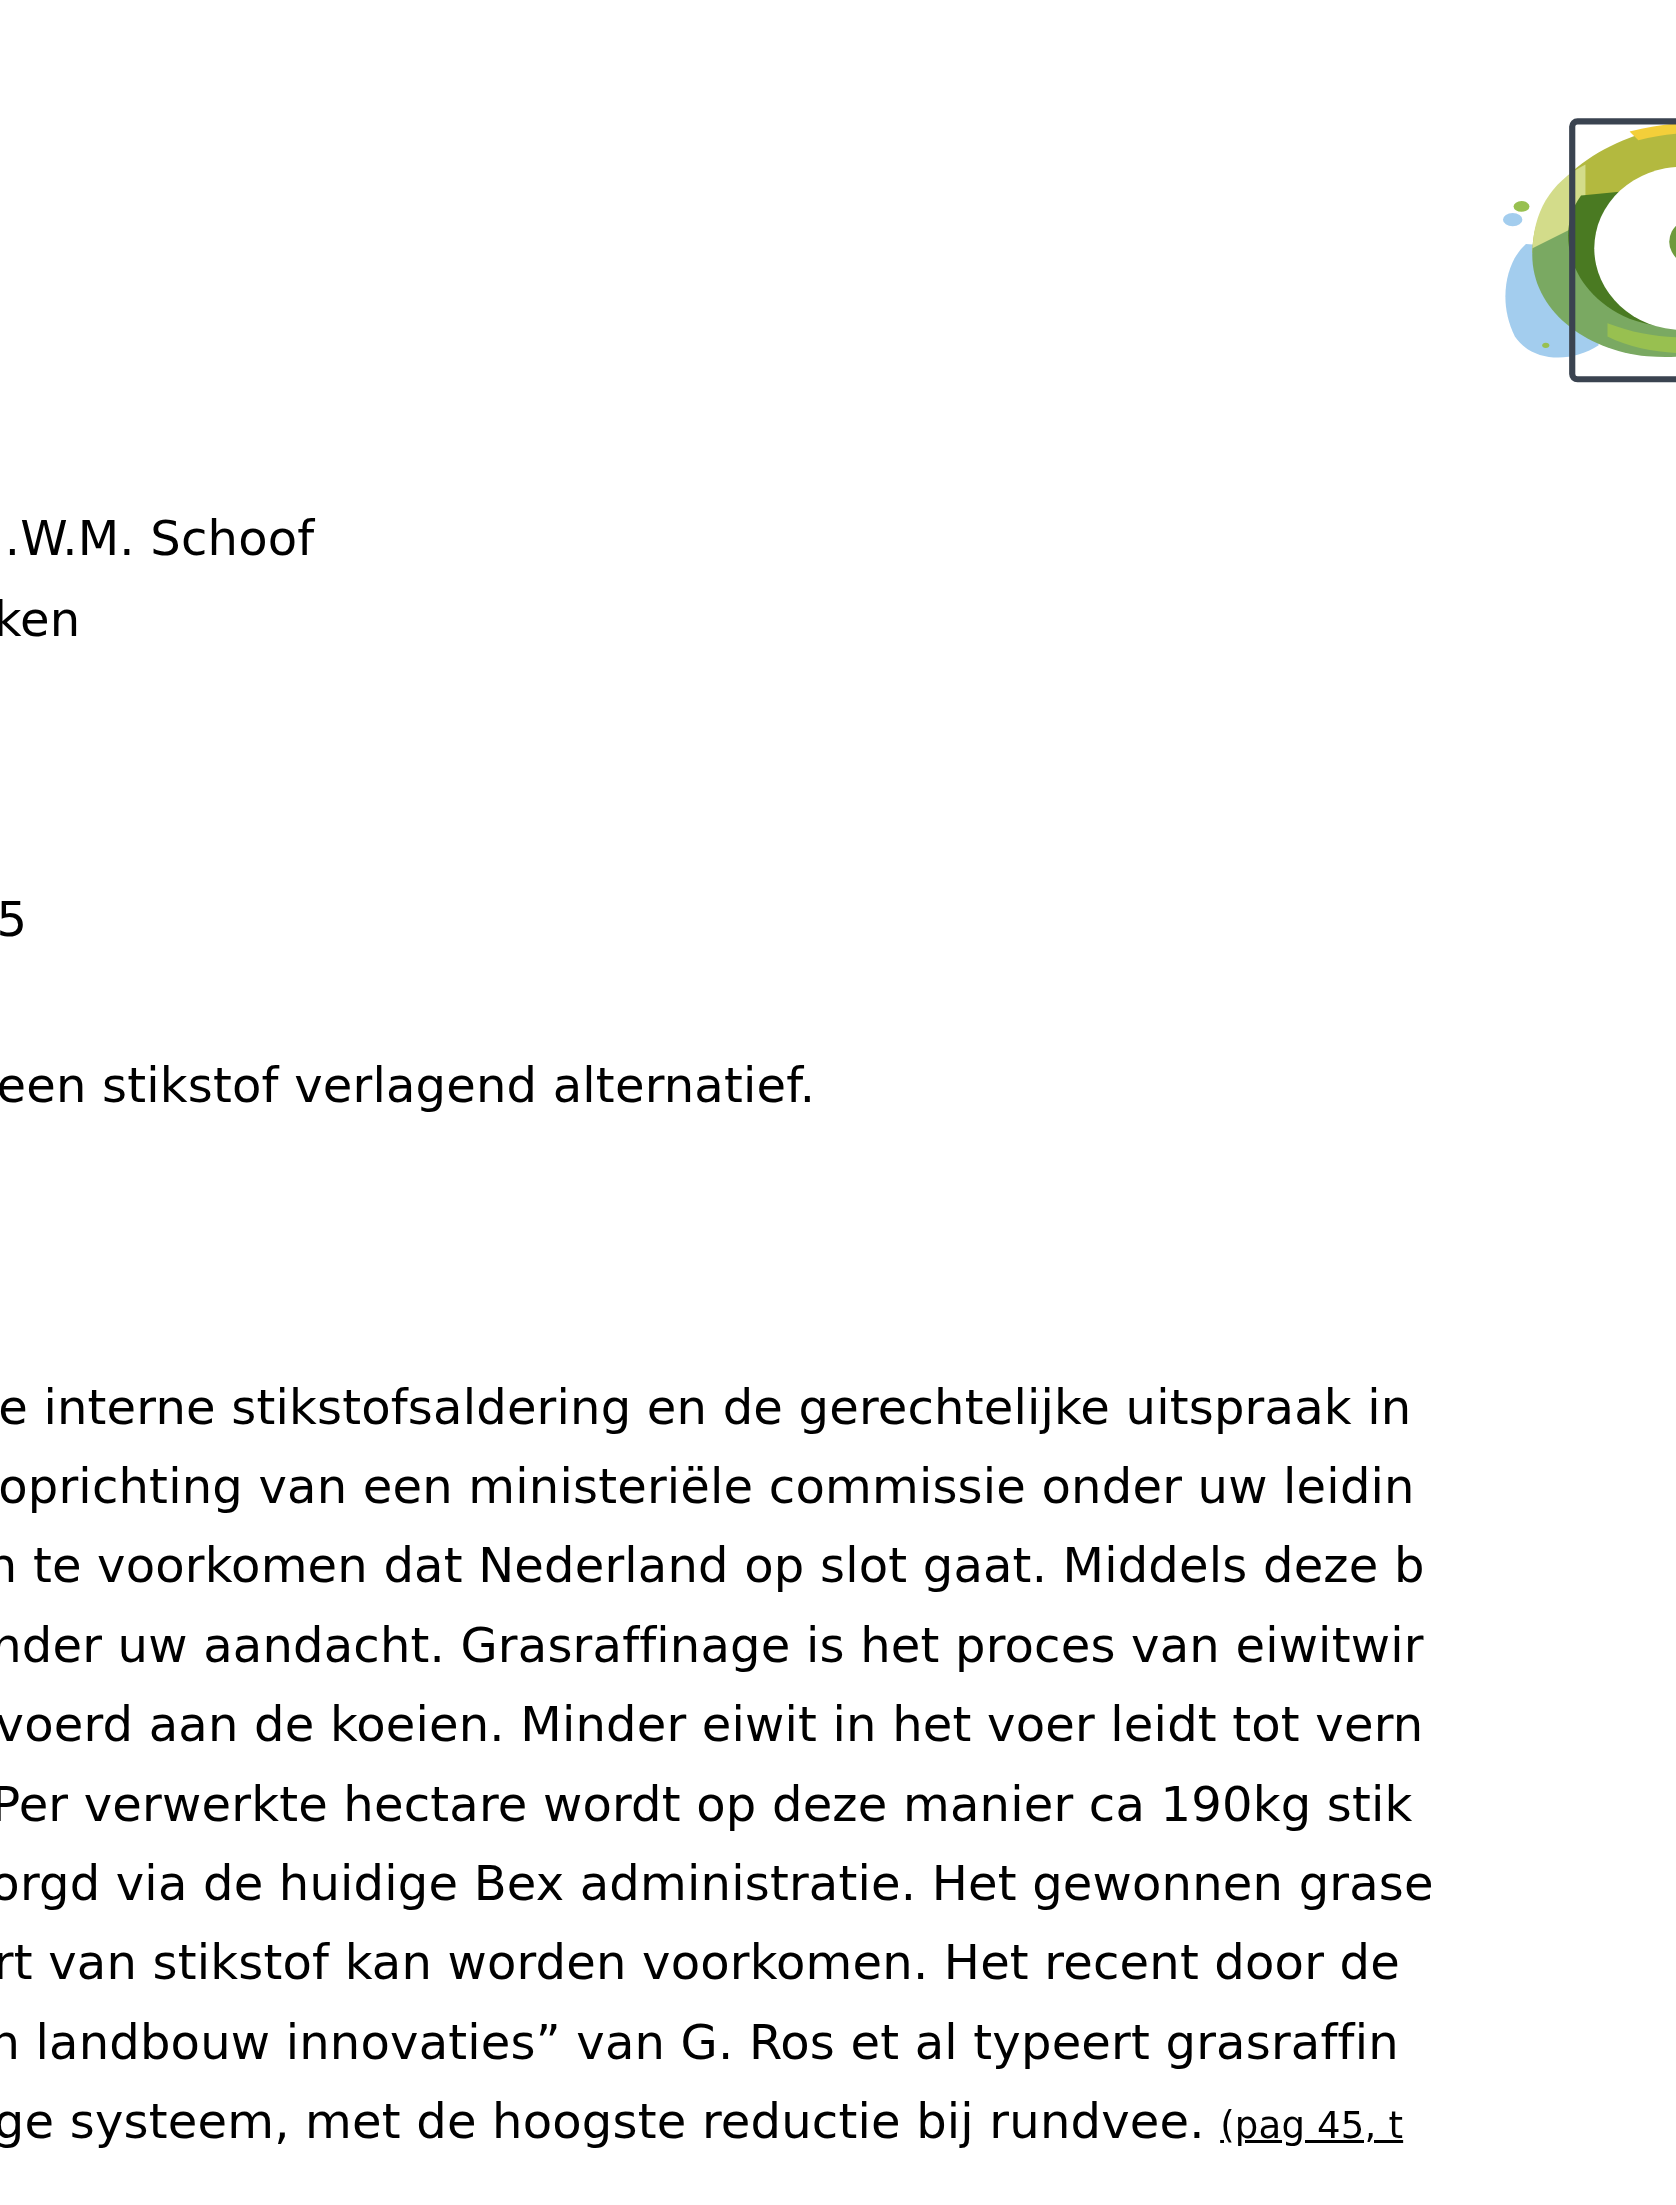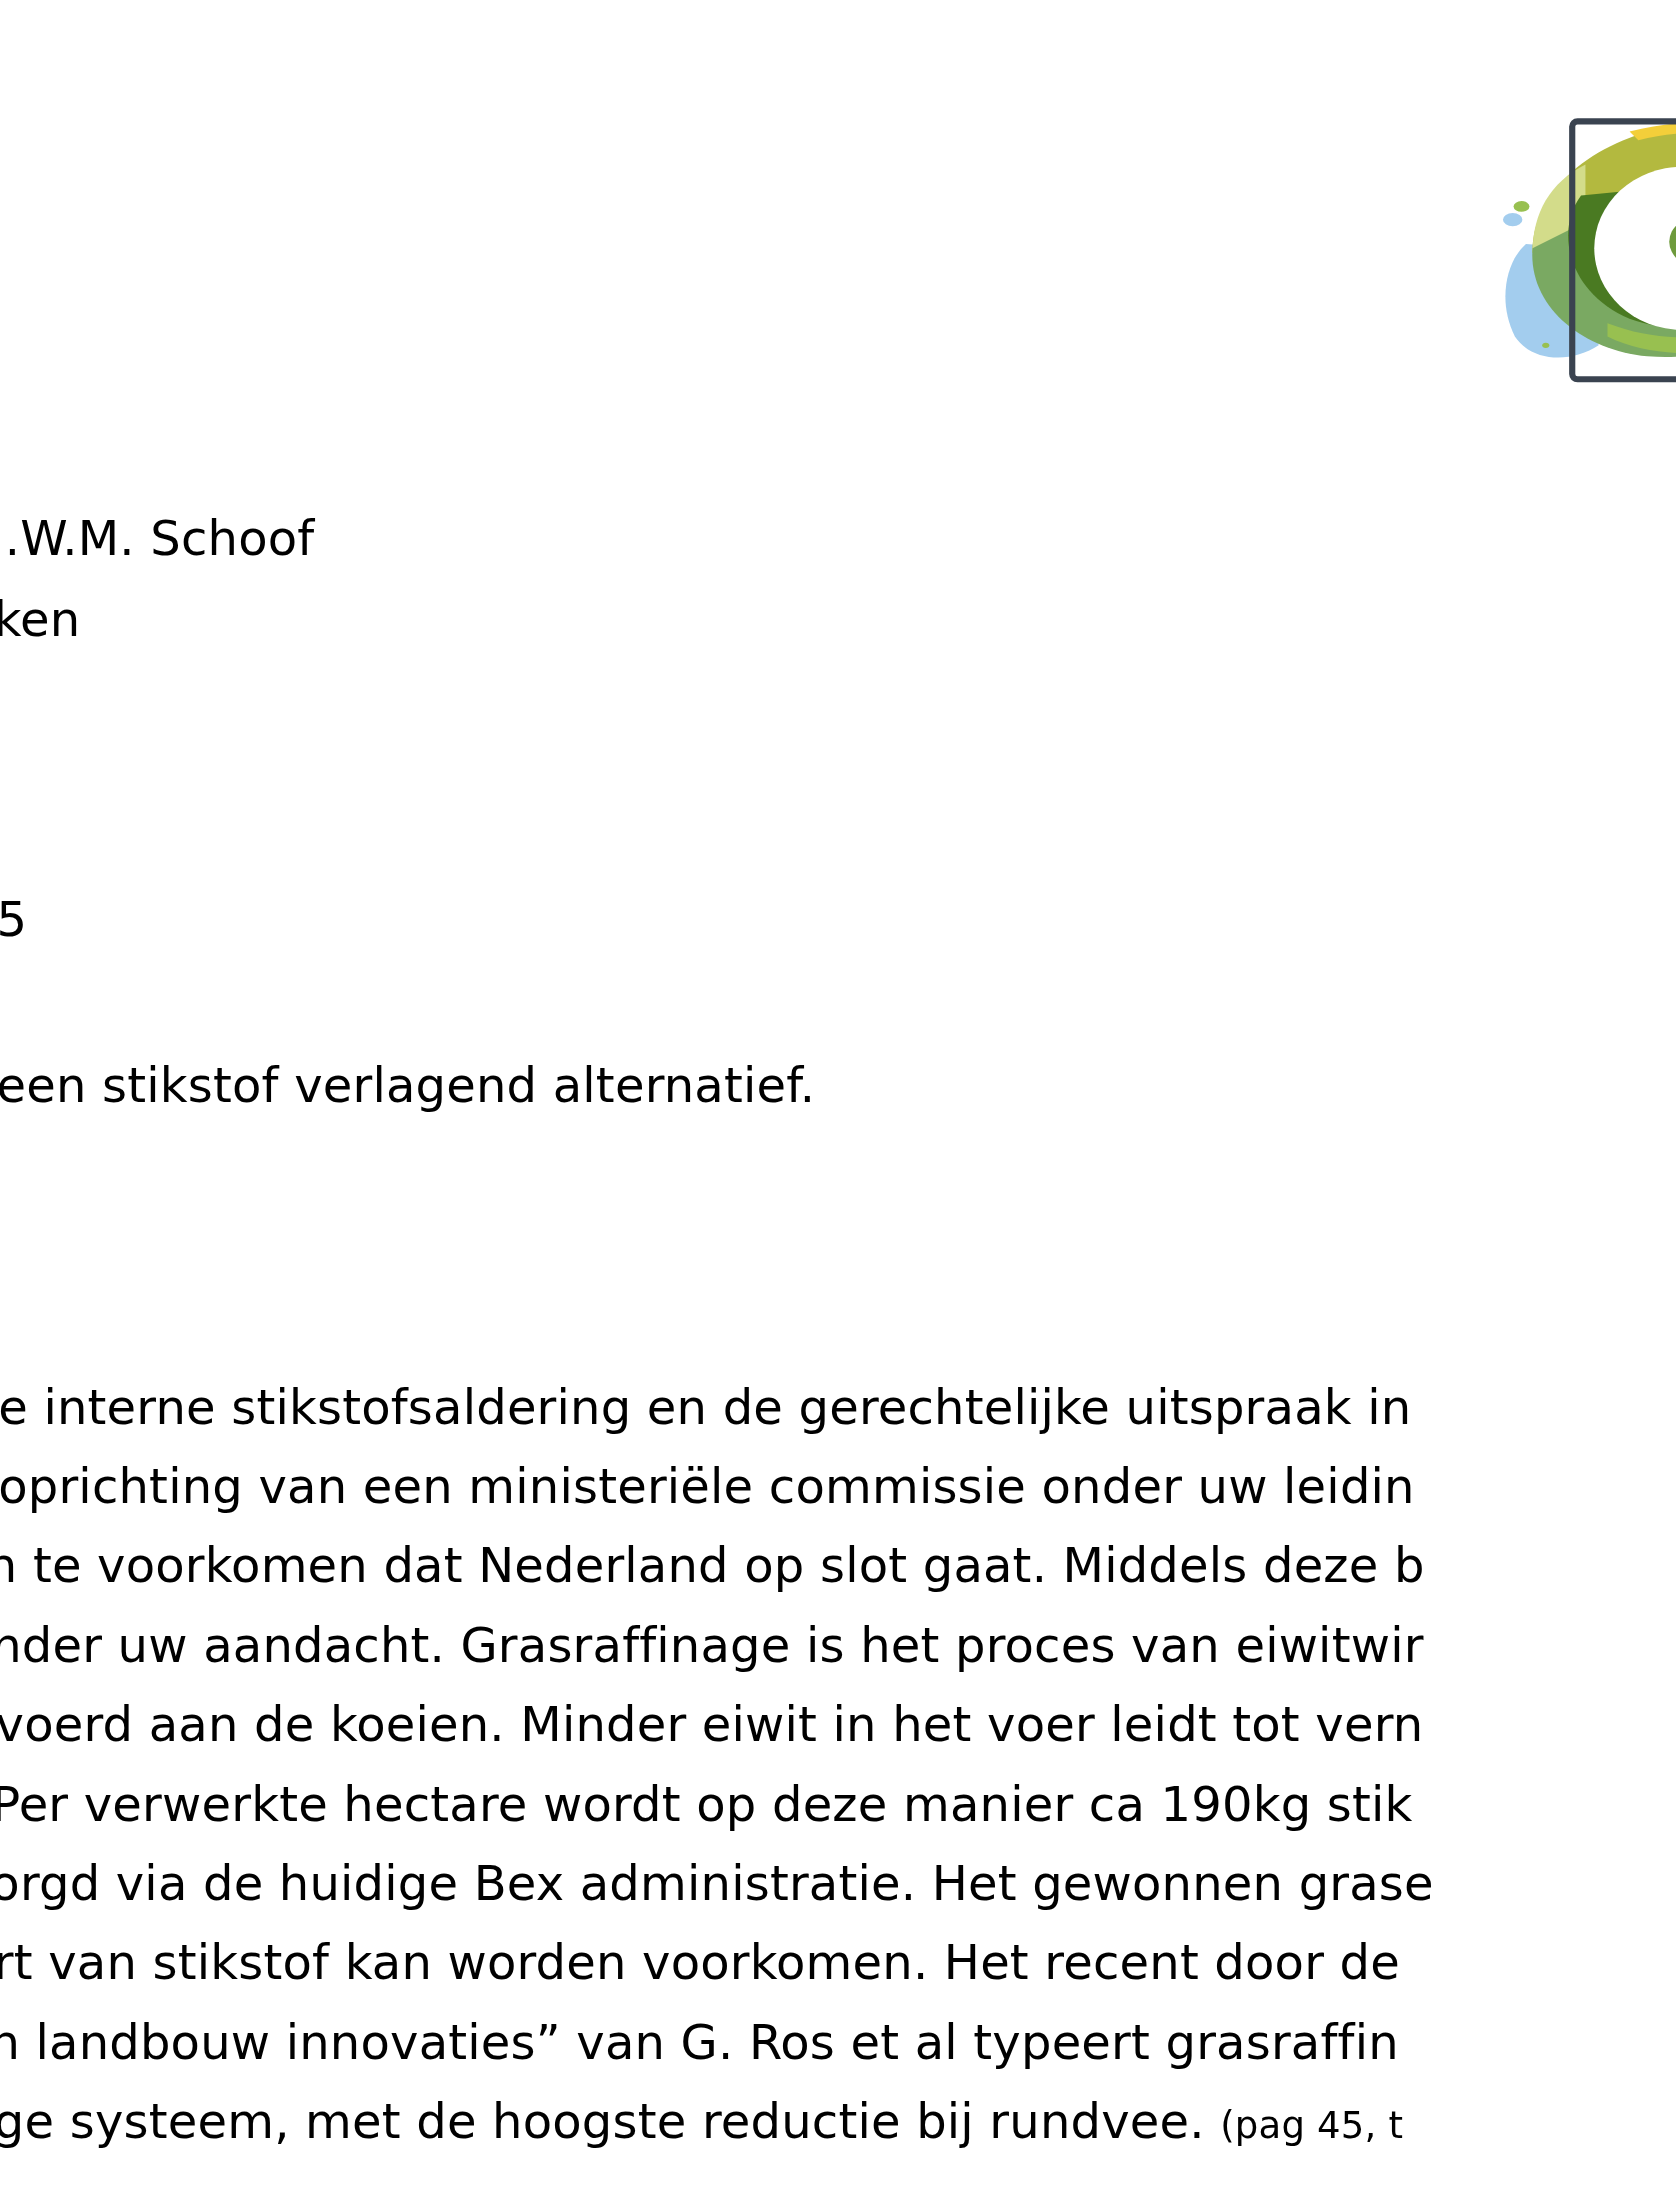--- a/index.html
+++ b/index.html
@@ -25,20 +25,21 @@
     }
     .line {
       position: absolute;
       white-space: nowrap;
       font-size: 48px;
       line-height: 1;
       letter-spacing: 0.2px;
     }
     .small {
       font-size: 37px;
+      text-decoration: underline;
     }
     
     .logo {
       position: absolute;
       left: 1497px;
       top: 116px;
       width: 221px;
       height: 269px;
     }
   </style>

